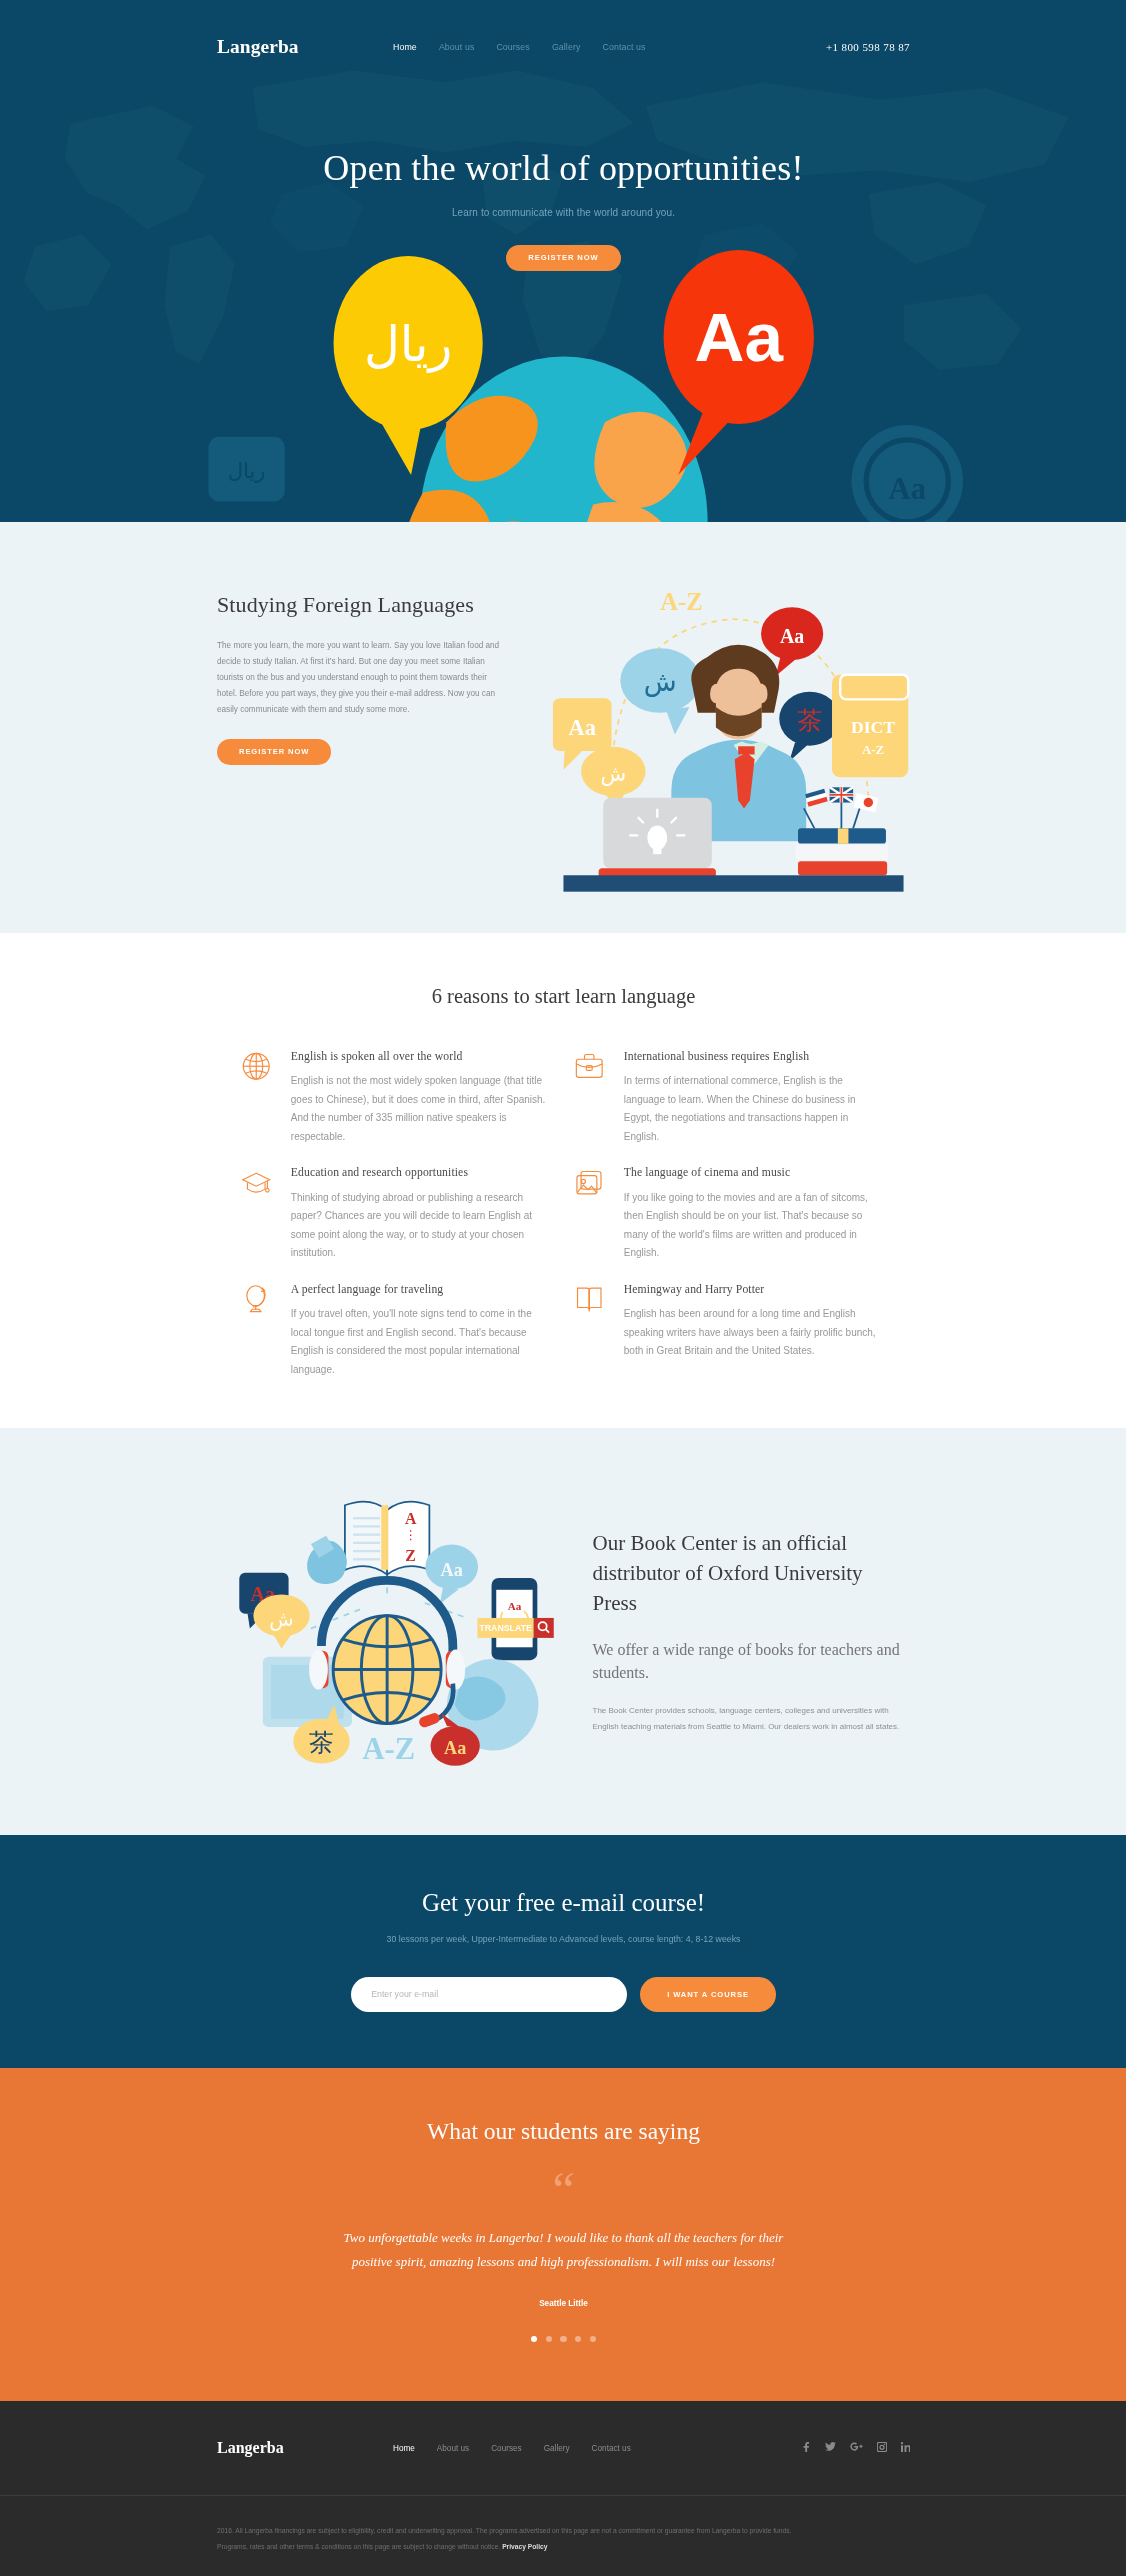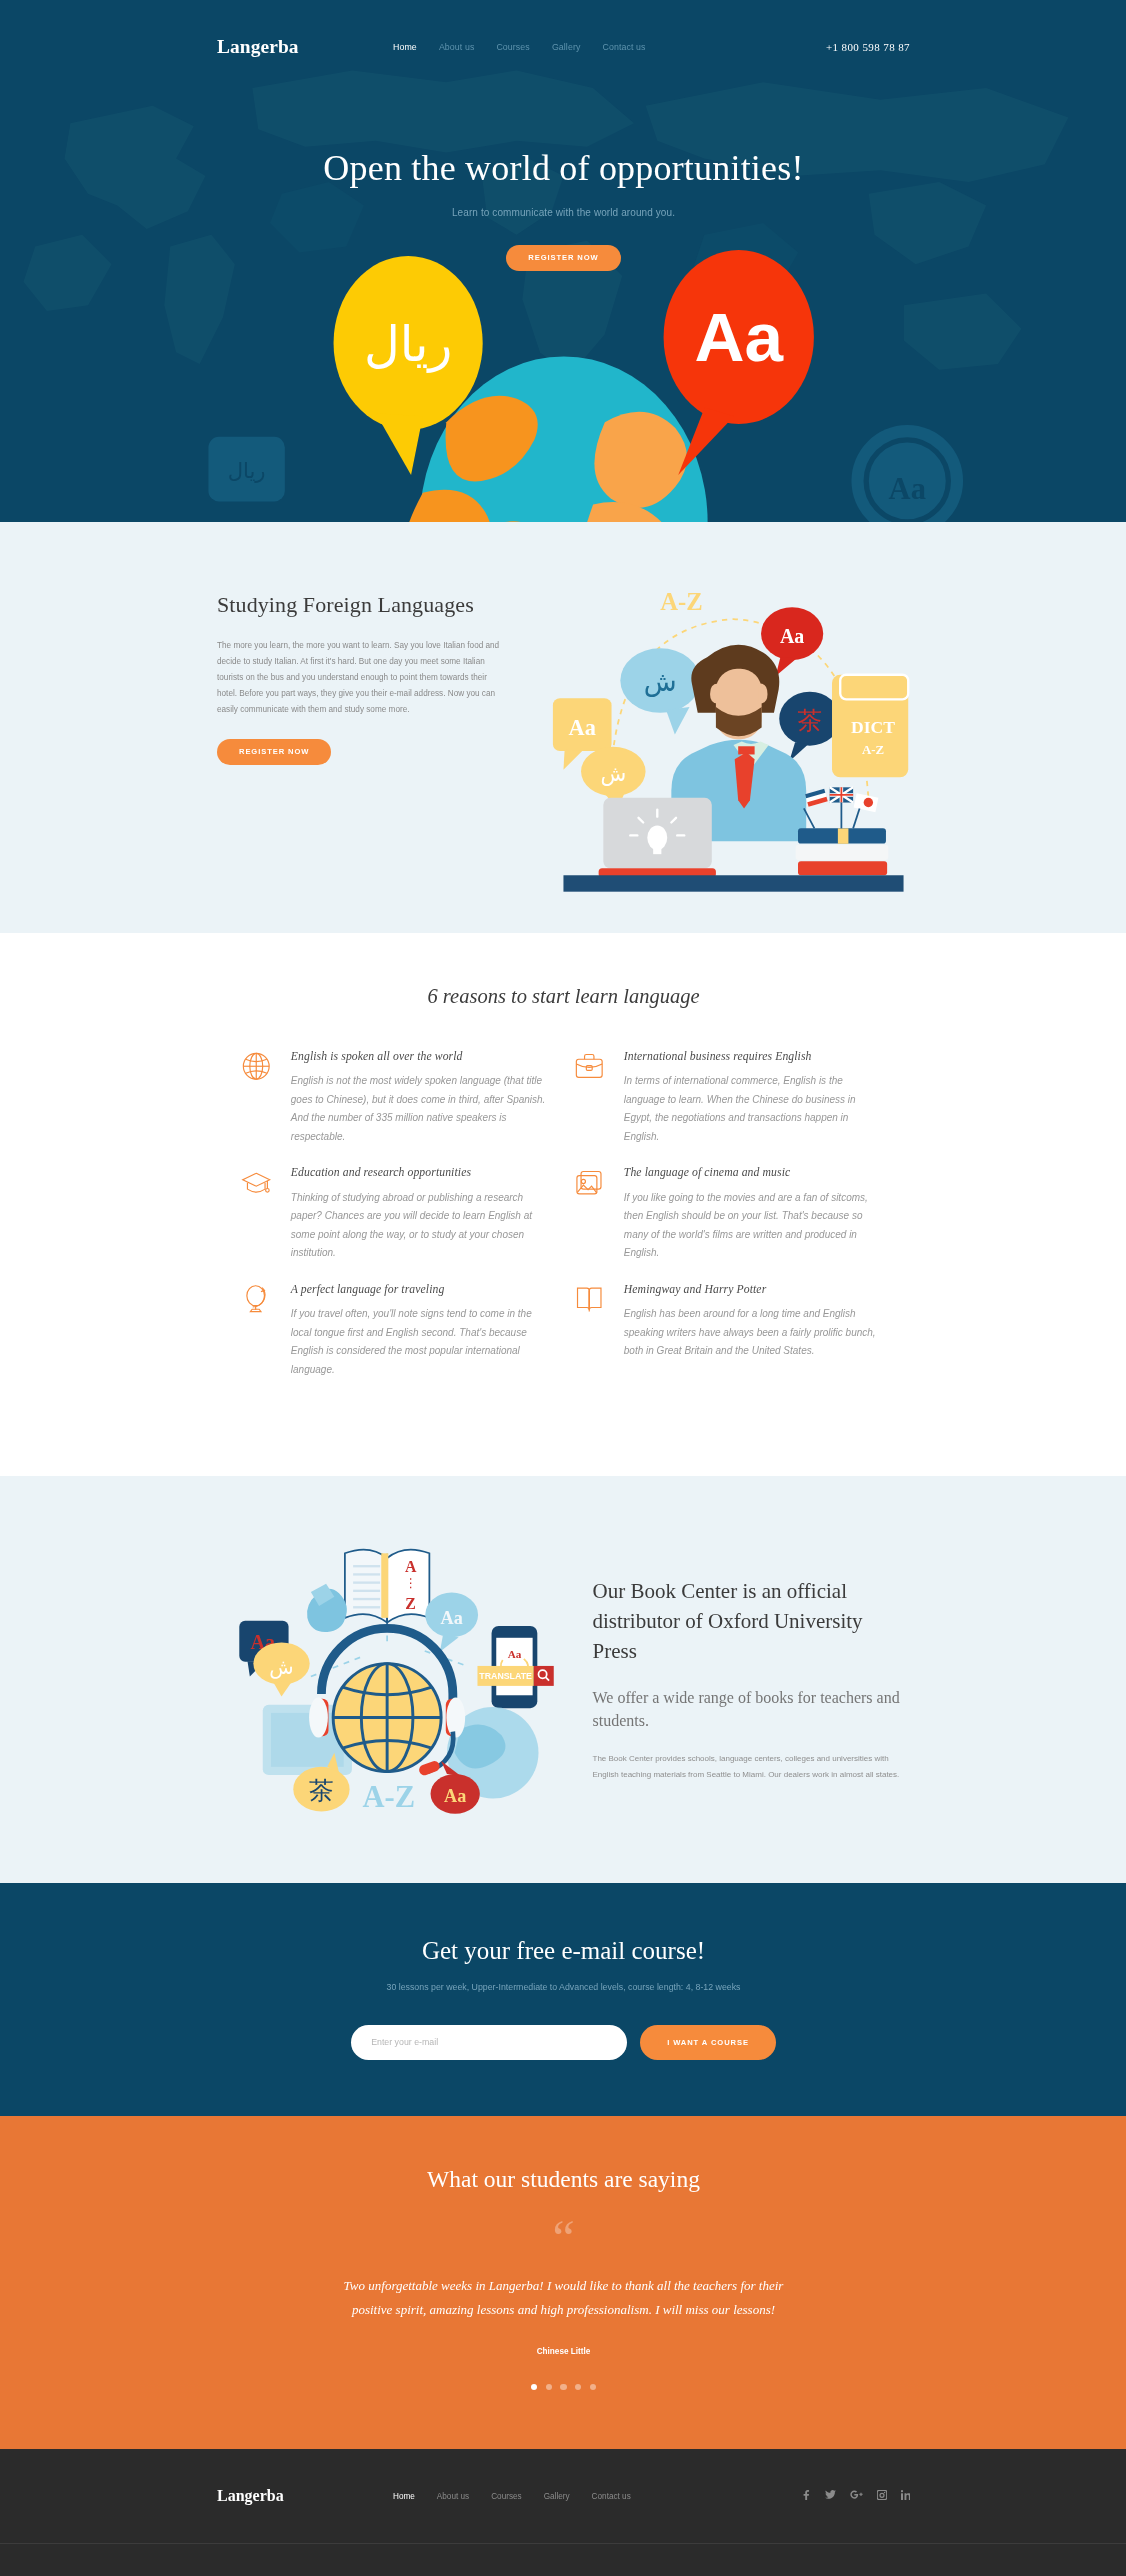--- a/index.html
+++ b/index.html
@@ -96,21 +96,21 @@
     margin-top:22px;
   }
   .p-body {
     font-size:8.2px; line-height:1.95; color:#8a8a8a; margin-top:20px;
     max-width:288px;
   }
   .study-left .btn-orange { margin-top:21px; }
   .study-right { flex:1; position:relative; }
 
   
-  .sec-reasons { background:#fff; padding:52px 0 97px;font-style:italic; }
+  .sec-reasons { background:#fff; padding:52px 0 49px; }
   .reasons-title {
     text-align:center;
     font-family:"Liberation Serif", serif;
     font-size:20.5px; color:#3b3b3b; font-weight:400;
     margin-bottom:42px;
   }
   .reasons-grid {
     display:grid;
     grid-template-columns:1fr 1fr;
     column-gap:35px;
@@ -599,21 +599,21 @@
         <button class="mail-btn" type="submit">I WANT A COURSE</button>
       </form>
     </div>
   </section>
 
   <section class="sec-test">
     <div class="container">
       <h2 class="test-h">What our students are saying</h2>
       <div class="quote-mark">“</div>
       <p class="test-quote">Two unforgettable weeks in Langerba! I would like to thank all the teachers for their positive spirit, amazing lessons and high professionalism. I will miss our lessons!</p>
-      <div class="test-author">Chinese Little</div>
+      <div class="test-author">Seattle Little</div>
       <div class="dots">
         <span class="dot on"></span>
         <span class="dot"></span>
         <span class="dot"></span>
         <span class="dot"></span>
         <span class="dot"></span>
       </div>
     </div>
   </section>
 

